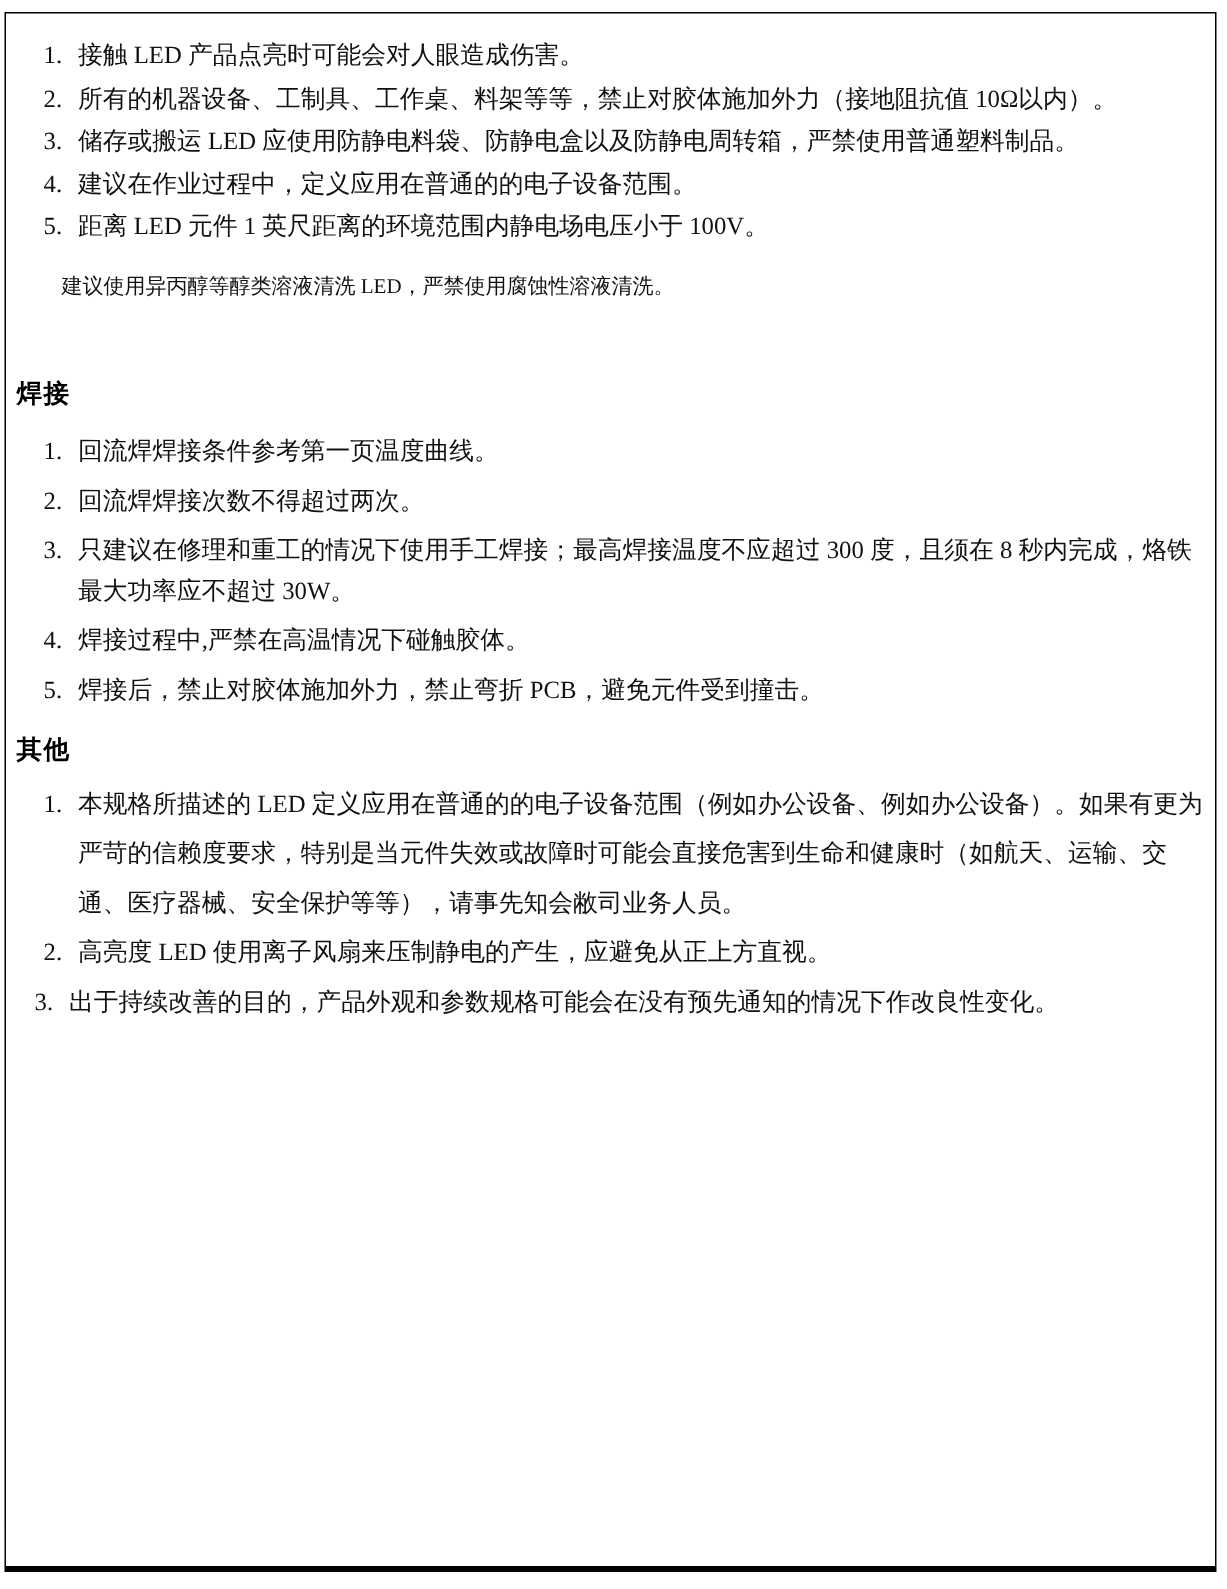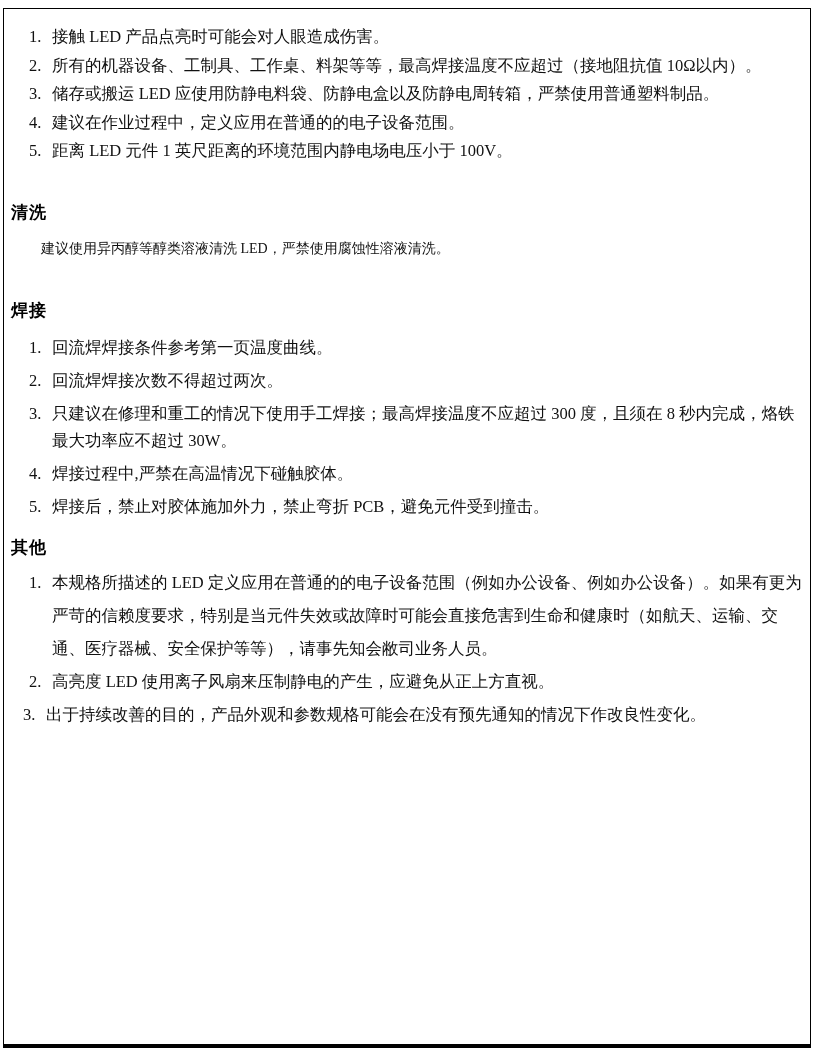--- a/index.html
+++ b/index.html
@@ -60,21 +60,21 @@
   .section-title {
     font-family: "DejaVu Sans", "Liberation Sans", sans-serif;
     font-weight: bold;
     font-size: 17px;
     letter-spacing: 1px;
     line-height: 22px;
     margin: 0;
     color: #000000;
   }
   .title-cleaning  { margin-top: 35px; }
-  .title-soldering { margin-top: 37px; }
+  .title-soldering { margin-top: 47px; }
   .title-other     { margin-top: 16px; }
   .para {
     font-size: 14px;
     line-height: 27px;
     margin: 12px 0 0 0;
     padding-left: 30px;
   }
   .list-esd { margin-top: 6px; }
   .list-soldering { margin-top: 13px; }
   .list-other { margin-top: 8px; }
@@ -84,37 +84,36 @@
 
 <div class="page">
 
   <div class="list list-esd">
     <div class="li">
       <span class="num">1.</span>
       <span class="txt">接触 LED 产品点亮时可能会对人眼造成伤害。</span>
     </div>
     <div class="li">
       <span class="num">2.</span>
-      <span class="txt">所有的机器设备、工制具、工作桌、料架等等，最高焊接温度不应超过（接地阻抗值 10Ω以内）。</span>
+      <span class="txt">所有的机器设备、工制具、工作桌、料架等等，禁止对胶体施加外力（接地阻抗值 10Ω以内）。</span>
     </div>
     <div class="li">
       <span class="num">3.</span>
       <span class="txt">储存或搬运 LED 应使用防静电料袋、防静电盒以及防静电周转箱，严禁使用普通塑料制品。</span>
     </div>
     <div class="li">
       <span class="num">4.</span>
       <span class="txt">建议在作业过程中，定义应用在普通的的电子设备范围。</span>
     </div>
     <div class="li">
       <span class="num">5.</span>
       <span class="txt">距离 LED 元件 1 英尺距离的环境范围内静电场电压小于 100V。</span>
     </div>
   </div>
 
-  <h2 class="section-title title-cleaning">清洗</h2>
   <p class="para">建议使用异丙醇等醇类溶液清洗 LED，严禁使用腐蚀性溶液清洗。</p>
 
   <h2 class="section-title title-soldering">焊接</h2>
   <div class="list list-soldering">
     <div class="li">
       <span class="num">1.</span>
       <span class="txt">回流焊焊接条件参考第一页温度曲线。</span>
     </div>
     <div class="li">
       <span class="num">2.</span>

